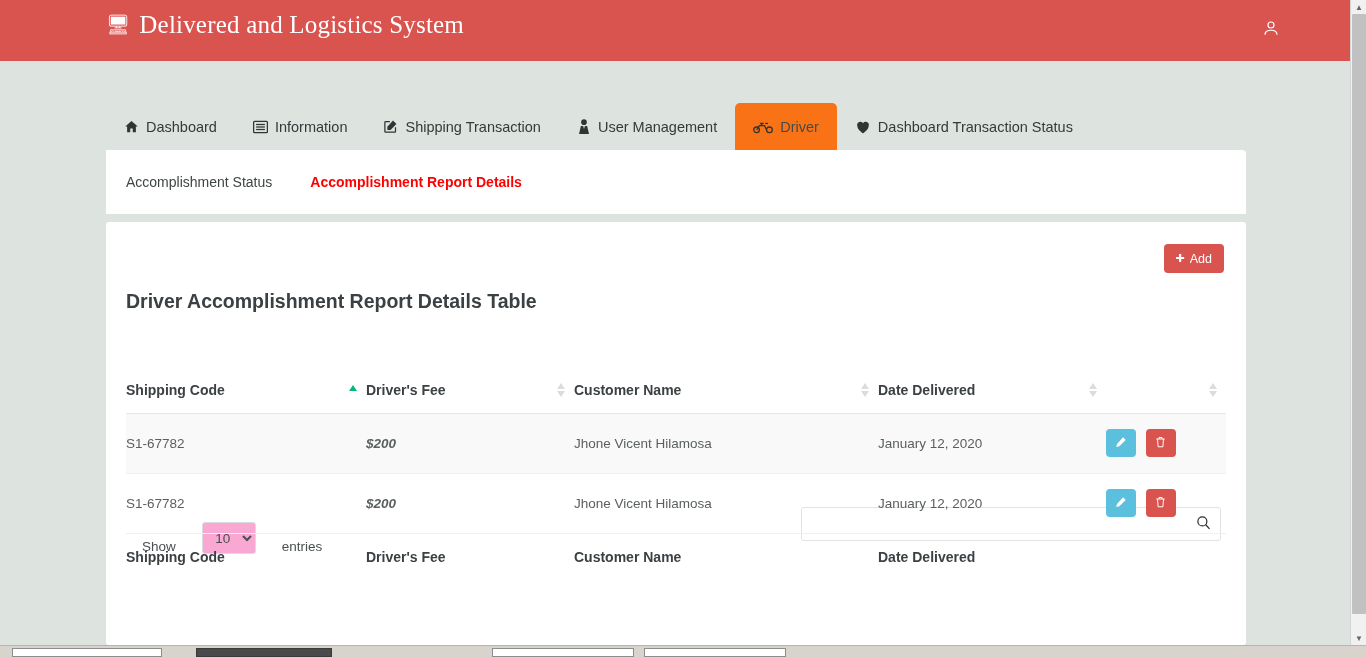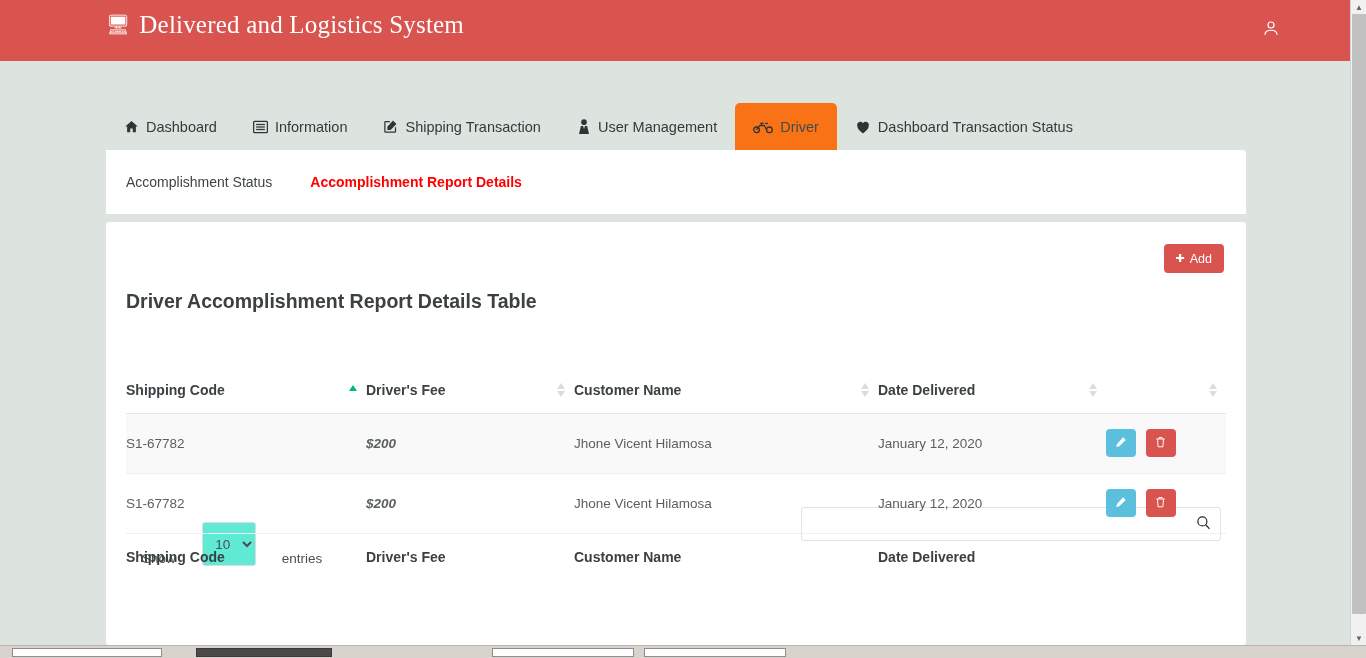--- a/index.html
+++ b/index.html
@@ -154,24 +154,24 @@
   .length-ctl {
     position: absolute;
     left: 36px; top: 300px;
     display: flex;
     align-items: flex-end;
     gap: 26px;
     font-size: 13.5px;
     color: #4a4f4f;
   }
   .length-select {
-    width: 54px; height: 44px;
+    width: 54px; height: 32px;
     border: 1px solid #dcdcdc;
     border-radius: 3px;
-    background: #5eead4;
+    background: #f9a8d4;
     font-size: 13.5px;
     color: #4a4f4f;
     text-align: center;
     font-family: "Liberation Sans", sans-serif;
     cursor: pointer;
   }
 
   .search-wrap {
     position: absolute;
     left: 695px; top: 285px;

